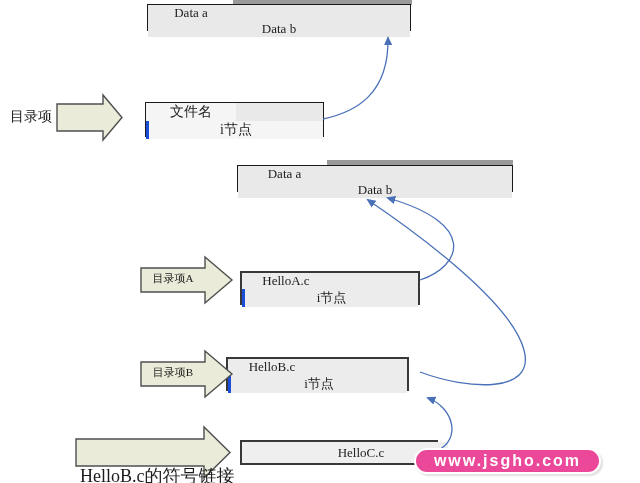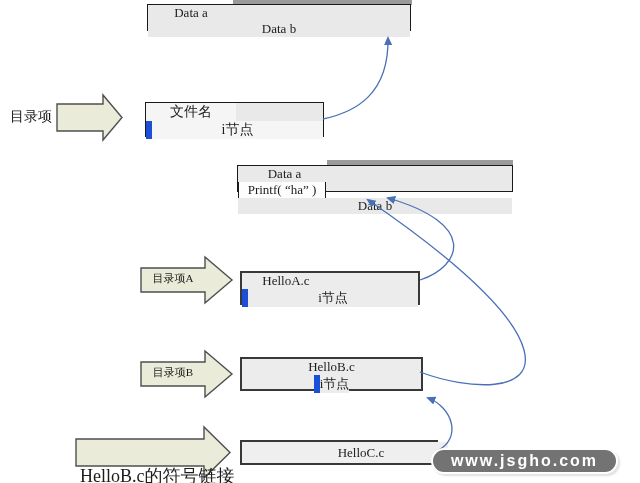--- a/index.html
+++ b/index.html
@@ -6,31 +6,31 @@
   .stage{position:relative;width:640px;height:483px;background:#ffffff;overflow:hidden;
          font-family:"Liberation Serif","DejaVu Serif",serif;color:#1c1c1c;}
   .shadow-strip{position:absolute;height:5px;background:#9a9a9a;}
   .rowbox{position:absolute;display:flex;box-sizing:border-box;border:1px solid #1a1a1a;background:#e9e9e9;flex-direction:column;}
   .rowbox.thick{border:2px solid #383838;background:#ececec;}
   .cell{display:flex;align-items:center;justify-content:center;height:100%;
         font-size:13px;white-space:pre;box-sizing:border-box;}
   .cell.mid{background:#fdfdfd;border-left:1px solid #1a1a1a;border-right:1px solid #1a1a1a;}
   .cell.gray{background:#e9e9e9;}
   .cell.lite{background:#f5f5f5;}
-  .cell.div-l{border-left:6px solid #1d4ed8;}
+  .cell.div-l{border-left:3px solid #1d4ed8;}
   .overlay{position:absolute;left:0;top:0;width:640px;height:483px;pointer-events:none;}
   .lbl{position:absolute;font-size:11px;text-align:center;line-height:1.2;}
   .wm-title{position:absolute;left:403px;top:406px;z-index:5;
             font-family:"Liberation Sans","DejaVu Sans",sans-serif;
             font-weight:bold;font-size:43px;letter-spacing:-4px;color:#35b87c;
             text-shadow:-2px 0 0 #fff,2px 0 0 #fff,0 -2px 0 #fff,0 2px 0 #fff,
                         -2px -2px 0 #fff,2px 2px 0 #fff,-2px 2px 0 #fff,2px -2px 0 #fff,
                         4px 4px 0 rgba(130,130,130,0.25);}
-  .wm-pill{position:absolute;left:431px;top:448px;width:187px;height:26px;z-index:6;
-           box-sizing:border-box;background:#737373;border:2px solid #ffffff;border-radius:13px;
+  .wm-pill{position:absolute;left:414px;top:448px;width:187px;height:26px;z-index:6;
+           box-sizing:border-box;background:#ec4899;border:2px solid #ffffff;border-radius:13px;
            display:flex;align-items:center;justify-content:center;
            font-family:"Liberation Sans","DejaVu Sans",sans-serif;font-weight:bold;
            font-size:16px;letter-spacing:2px;color:#ffffff;
            box-shadow:2px 2px 2px rgba(0,0,0,0.12);}
 </style>
 </head>
 <body>
 
 <div class="stage">
 
@@ -42,30 +42,29 @@
     <div class="cell gray" style="flex:1;">Data b</div>
   </div>
 
   <div class="rowbox" style="left:145px;top:102px;width:179px;height:35px;">
     <div class="cell lite" style="width:90px;font-size:14px;">文件名</div>
     <div class="cell lite div-l" style="flex:1;font-size:14px;">i节点</div>
   </div>
 
   <div class="rowbox" style="left:237px;top:165px;width:276px;height:27px;">
     <div class="cell gray" style="width:93px;">Data a</div>
-    <div class="cell mid" style="width:88px;">Printf( “ha” )</div>
     <div class="cell gray" style="flex:1;">Data b</div>
   </div>
 
   <div class="rowbox thick" style="left:240px;top:271px;width:180px;height:34px;">
     <div class="cell" style="width:88px;background:#ececec;">HelloA.c</div>
     <div class="cell div-l" style="flex:1;background:#ececec;">i节点</div>
   </div>
 
-  <div class="rowbox thick" style="left:240px;top:357px;width:183px;height:34px;align-items:center;">
+  <div class="rowbox thick" style="left:226px;top:357px;width:183px;height:34px;">
     <div class="cell" style="width:88px;background:#ececec;">HelloB.c</div>
     <div class="cell div-l" style="flex:1;background:#ececec;">i节点</div>
   </div>
 
   <div class="rowbox thick" style="left:240px;top:440px;width:198px;height:25px;background:#efefef;padding-left:32px;">
     <div class="cell" style="width:174px;background:#efefef;">HelloC.c</div>
     <div class="cell div-l" style="flex:1;background:#efefef;"></div>
   </div>
 
   <svg class="overlay" viewBox="0 0 640 483">

